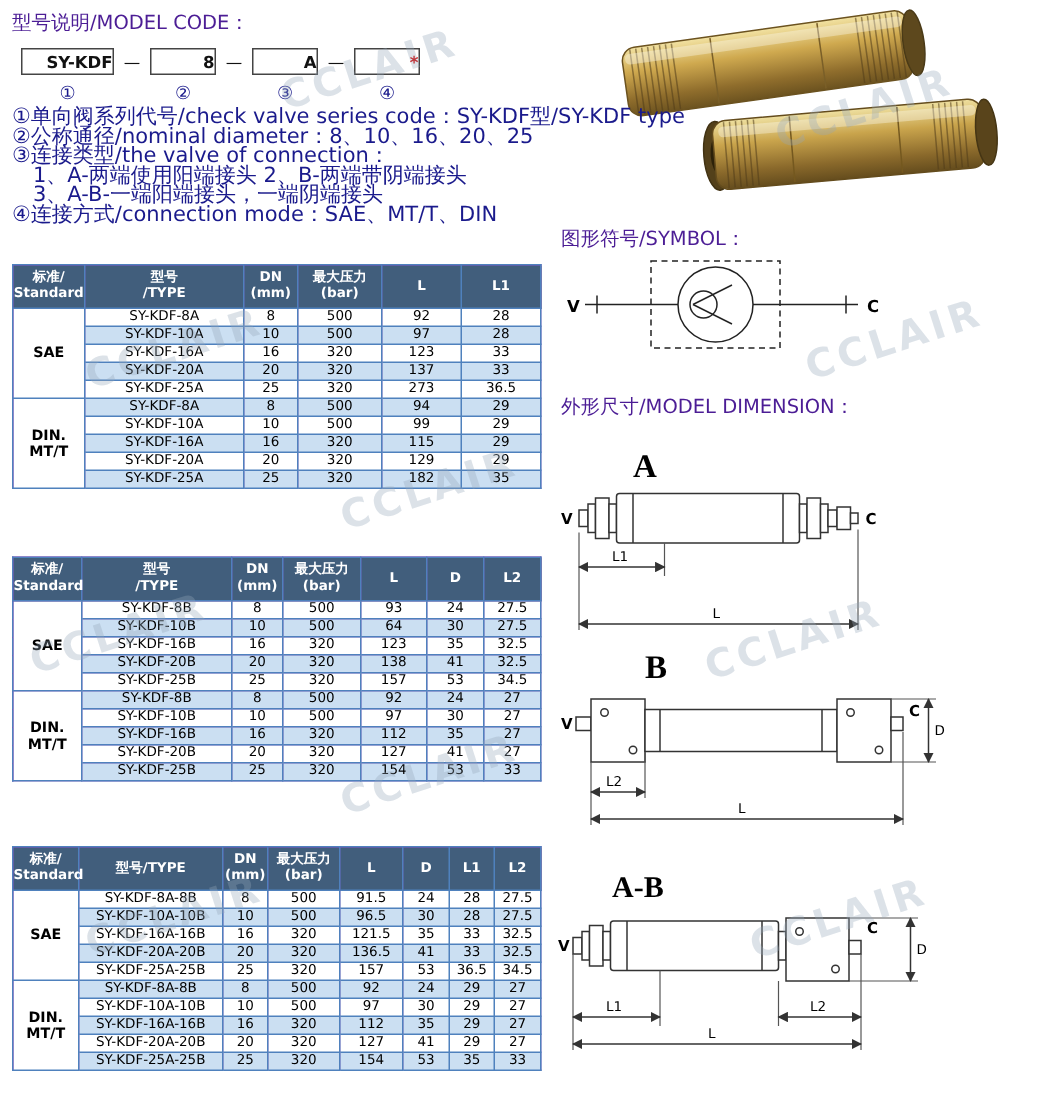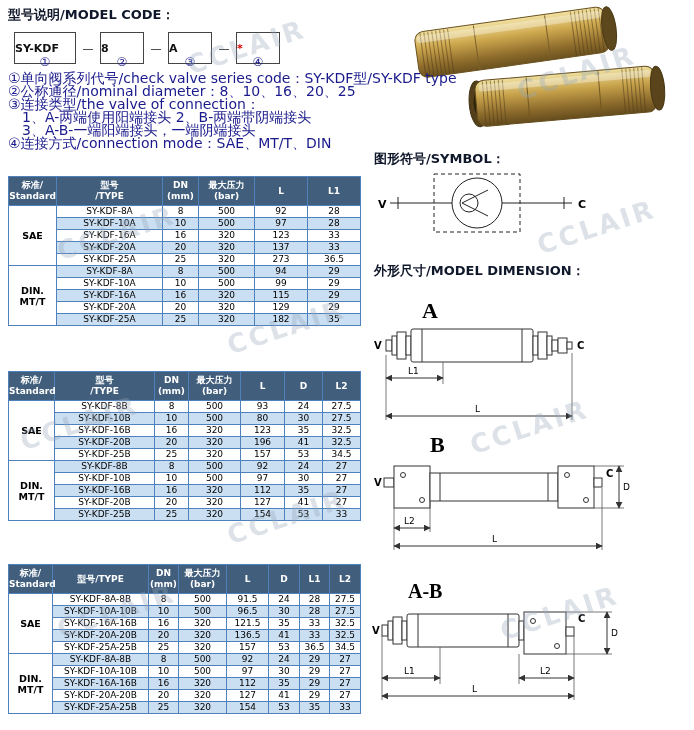--- a/index.html
+++ b/index.html
@@ -4,28 +4,28 @@
 <style>
   * { margin:0; padding:0; box-sizing:border-box; }
   html,body { background:#fff; }
   body { font-family:"DejaVu Sans","Liberation Sans",sans-serif; }
   .page { position:relative; width:694px; height:730px; background:#fff; overflow:hidden; }
 
   .wm { position:absolute; z-index:6; font-size:26px; font-weight:bold; letter-spacing:3px;
         color:rgba(150,168,185,0.33); transform:rotate(-18deg); pointer-events:none;
         font-family:"DejaVu Sans",sans-serif; }
 
-  .heading { position:absolute; z-index:2; font-weight:bold; color:#0f172a; font-size:13px; }
+  .heading { position:absolute; z-index:2; font-weight:normal; color:#4c1d95; font-size:13px; }
   .h-model { left:8px; top:6px; }
   .h-symbol { left:374px; top:150px; }
   .h-dim { left:374px; top:262px; }
 
   .mc-row { position:absolute; left:14px; top:32px; z-index:2; display:flex; align-items:center; }
-  .mc-box { display:inline-flex; align-items:center; justify-content:flex-start;
-            height:32px; border:1px solid #444; background:#fff; font-size:11px; font-weight:600; color:#111; }
+  .mc-box { display:inline-flex; align-items:center; justify-content:flex-end;
+            height:18px; border:1px solid #444; background:#fff; font-size:11px; font-weight:600; color:#111; }
   .mc-box.b1 { width:62px; }
   .mc-box.bn { width:44px; }
   .mc-dash { width:24px; text-align:center; font-size:11px; color:#111; }
   .red { color:#d40000; font-weight:bold; }
   .mc-num { position:absolute; top:55px; z-index:2; transform:translateX(-50%);
             font-size:12px; color:#1a1a8c; }
   .n1 { left:45px; } .n2 { left:122px; } .n3 { left:190px; } .n4 { left:258px; }
 
   .notes { position:absolute; left:8px; top:72px; z-index:2; width:360px; }
   .note { font-size:14px; line-height:13px; color:#1a1a8c; white-space:nowrap; }
@@ -449,37 +449,37 @@
           <td>8</td>
           <td>500</td>
           <td>93</td>
           <td>24</td>
           <td>27.5</td>
         </tr>
         <tr class="alt">
           <td>SY-KDF-10B</td>
           <td>10</td>
           <td>500</td>
-          <td>80</td>
+          <td>64</td>
           <td>30</td>
           <td>27.5</td>
         </tr>
         <tr>
           <td>SY-KDF-16B</td>
           <td>16</td>
           <td>320</td>
           <td>123</td>
           <td>35</td>
           <td>32.5</td>
         </tr>
         <tr class="alt">
           <td>SY-KDF-20B</td>
           <td>20</td>
           <td>320</td>
-          <td>196</td>
+          <td>138</td>
           <td>41</td>
           <td>32.5</td>
         </tr>
         <tr>
           <td>SY-KDF-25B</td>
           <td>25</td>
           <td>320</td>
           <td>157</td>
           <td>53</td>
           <td>34.5</td>

